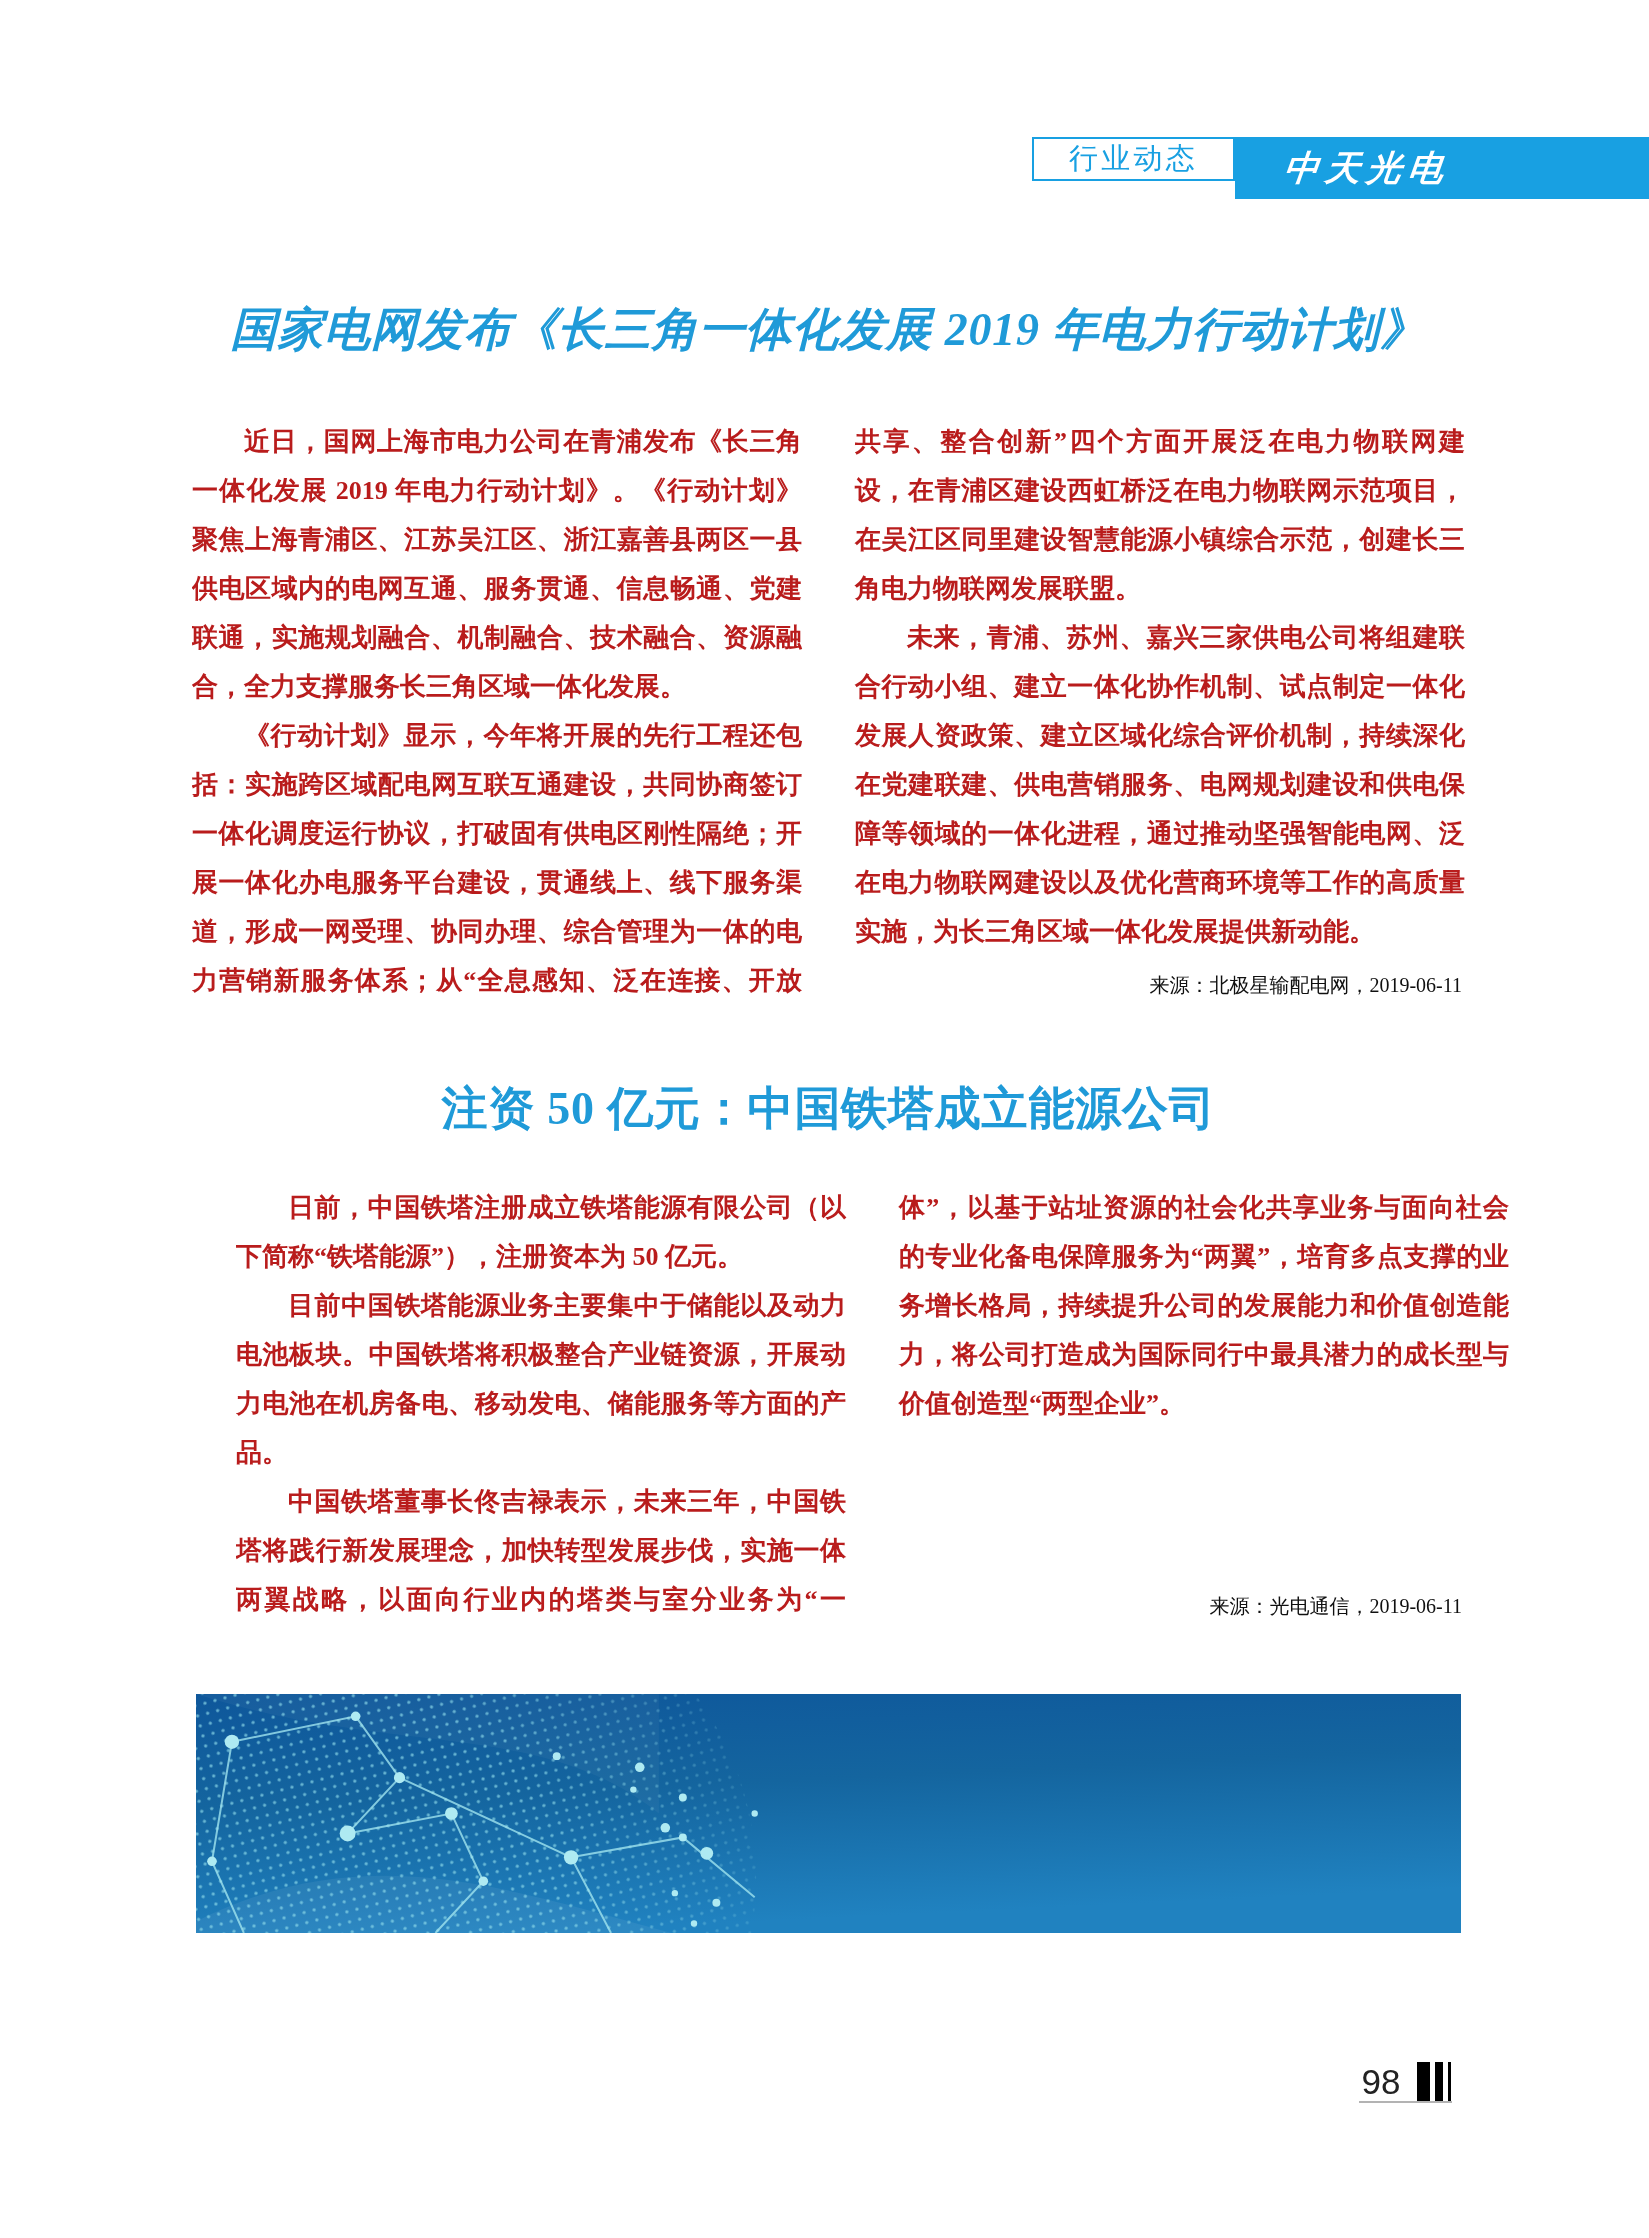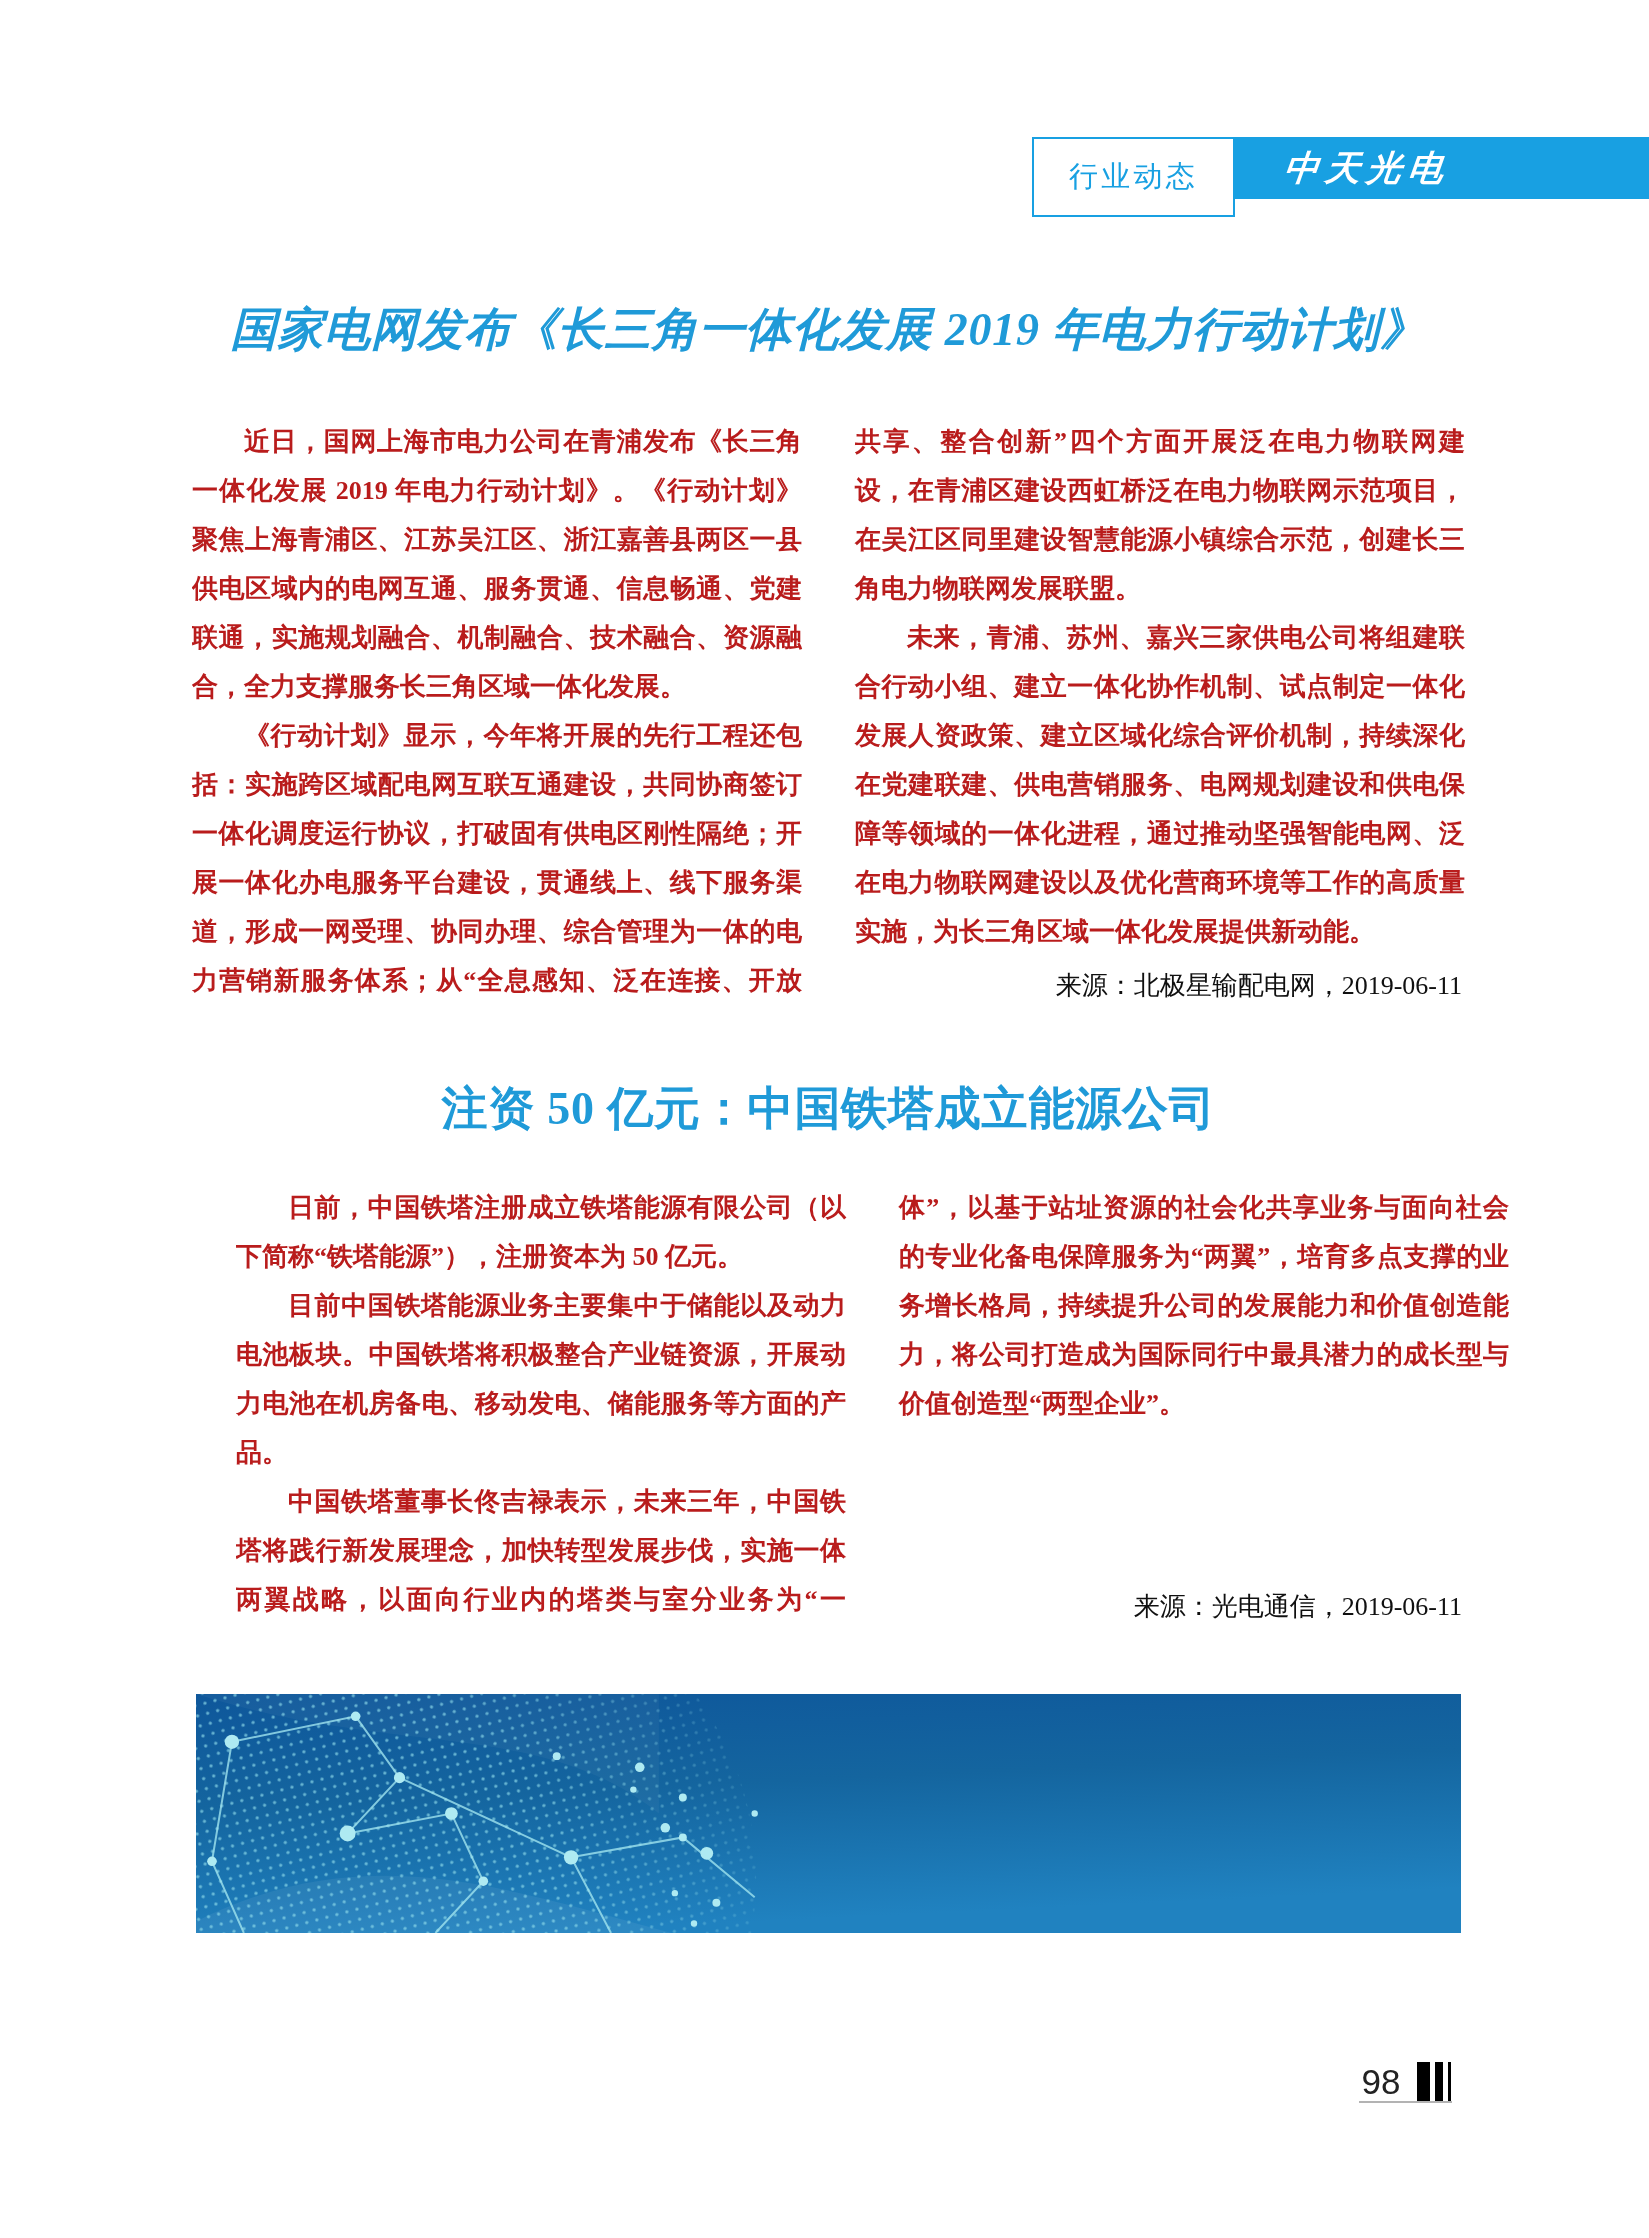--- a/index.html
+++ b/index.html
@@ -6,21 +6,21 @@
   html,body { background:#ffffff; }
   body { font-family:"Liberation Serif", serif; }
 
   .page{
     position:relative; width:1650px; height:2239px;
     background:#ffffff; overflow:hidden; margin:0 auto;
   }
 
   
   .section-tab{
-    position:absolute; left:1032px; top:137px; width:203px; height:80px;
+    position:absolute; left:1032px; top:137px; width:203px; height:44px;
     background:#ffffff; border:2.4px solid #18a0e2;
     display:flex; align-items:center; justify-content:center;
   }
   .section-tab-label{
     font-family:"Liberation Sans", sans-serif;
     font-size:29px; letter-spacing:3.2px; color:#18a0e2;
   }
   .brand-band{
     position:absolute; left:1235px; top:137px; width:415px; height:62px;
     background:#18a0e2; display:flex; align-items:center; justify-content:center;
@@ -50,21 +50,21 @@
     column-count:2; column-gap:53px; column-fill:auto;
     font-size:26px; line-height:49px; text-align:justify;
     color:#b91c1c; overflow:hidden;font-weight:bold;
   }
   .body-columns p{ margin:0; text-indent:2em; }
   .body-1{ top:417px;  height:594px; }
   .body-2{ top:1183px; height:445px;margin-left:44px; }
 
   .source-line{
     position:absolute; left:192px; width:1270px;
-    text-align:right; font-size:26px; line-height:49px; color:#101010;
+    text-align:right; font-size:20px; line-height:49px; color:#101010;
   }
   .source-1{ top:961px; }
   .source-2{ top:1582px; }
 
   
   .banner{
     position:absolute; left:196px; top:1694px; width:1265px; height:239px;
     overflow:hidden;
   }
   .banner svg{ display:block; width:100%; height:100%; }

